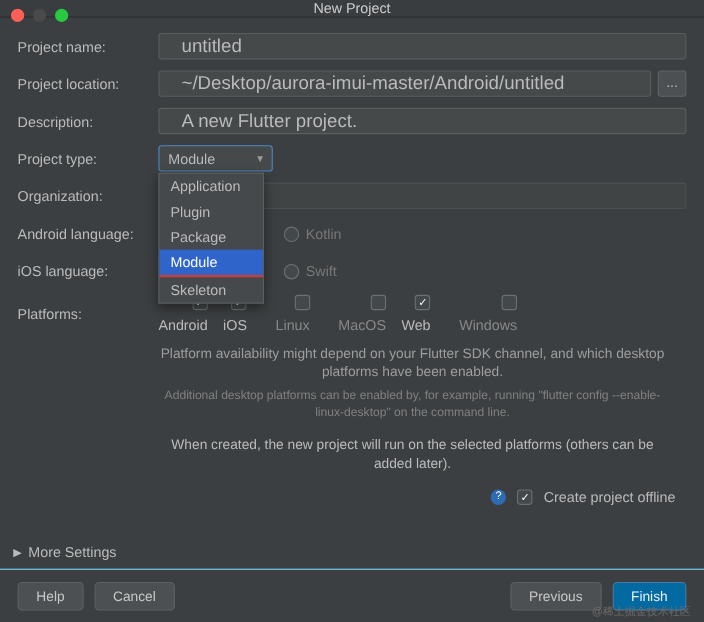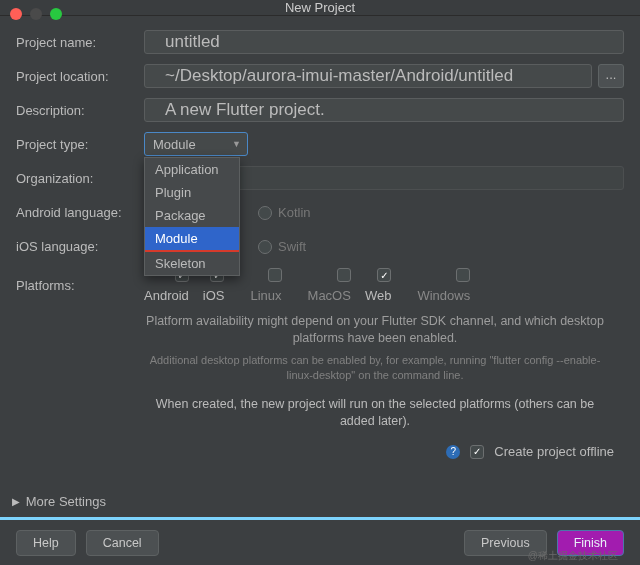--- a/index.html
+++ b/index.html
@@ -143,45 +143,45 @@
     position:absolute;
     left:12px; bottom:56px;
     display:flex; align-items:center; gap:6px;
     color:#bbbbbb; cursor:pointer;
     font-size:13px;
   }
   .more-settings .arrow { font-size:10px; color:#bbb; }
   .footer {
     position:absolute; bottom:0; left:0; right:0;
     height:48px;
-    border-top:3px solid #7dd3fc;
+    border-top:1px solid #7dd3fc;
     display:flex; align-items:center;
     padding:0 16px;
     gap:10px;
   }
   .btn {
     height:26px;
     padding:0 16px;
     background:#4c5052;
     border:1px solid #5d6162;
     border-radius:4px;
     color:#c8c8c8;
     font-size:12.5px;
     display:inline-flex; align-items:center; justify-content:center;
     cursor:pointer;
   }
-  .btn.primary { background:#a21caf; border-color:#4a78a8; color:#e8f0f8; }
+  .btn.primary { background:#0369a1; border-color:#4a78a8; color:#e8f0f8; }
   .footer .spacer { flex:1; }
   .radio {
     width:14px; height:14px; border-radius:50%;
     border:1px solid #6c6f70; background:#43494a;
     display:inline-block; cursor:pointer;
   }
   .watermark {
-    position:absolute; right:22px; bottom:2px;
+    position:absolute; right:12px; bottom:2px;
     font-size:10px; color:#6a6a6a;
   }
 </style>
 </head>
 <body>
 
 <div class="titlebar">
   <div class="traffic">
     <span class="t-red"></span>
     <span class="t-yellow"></span>

